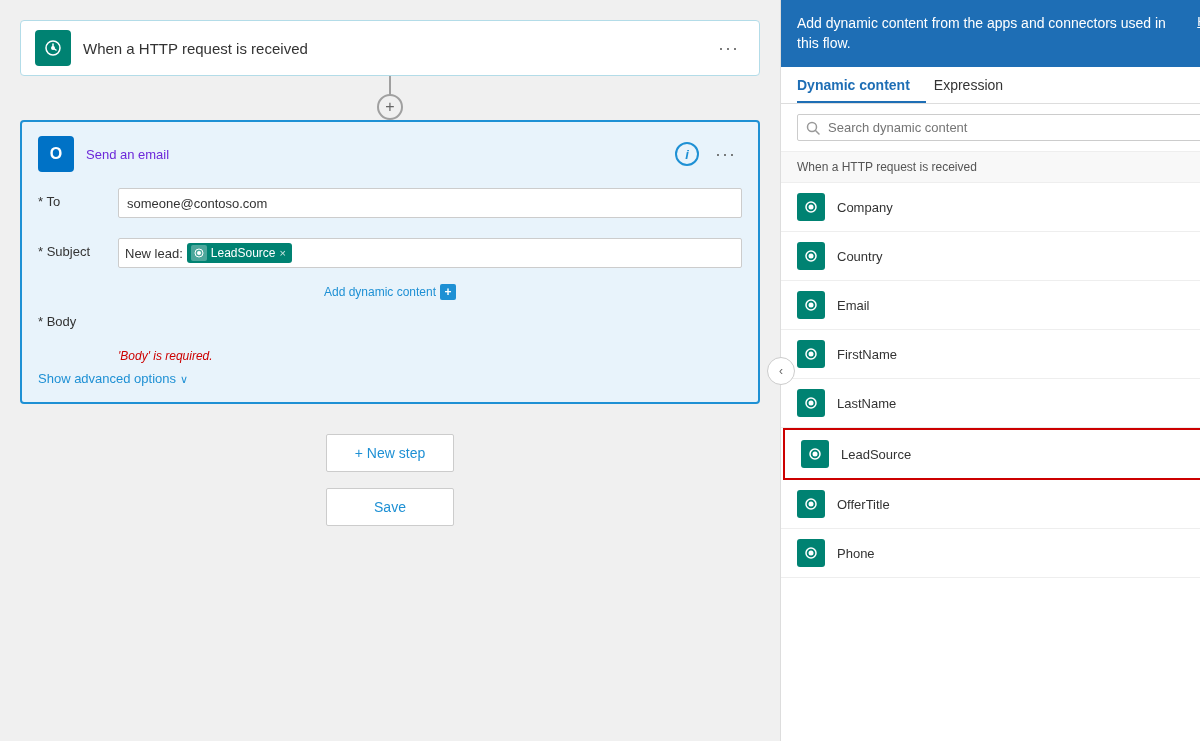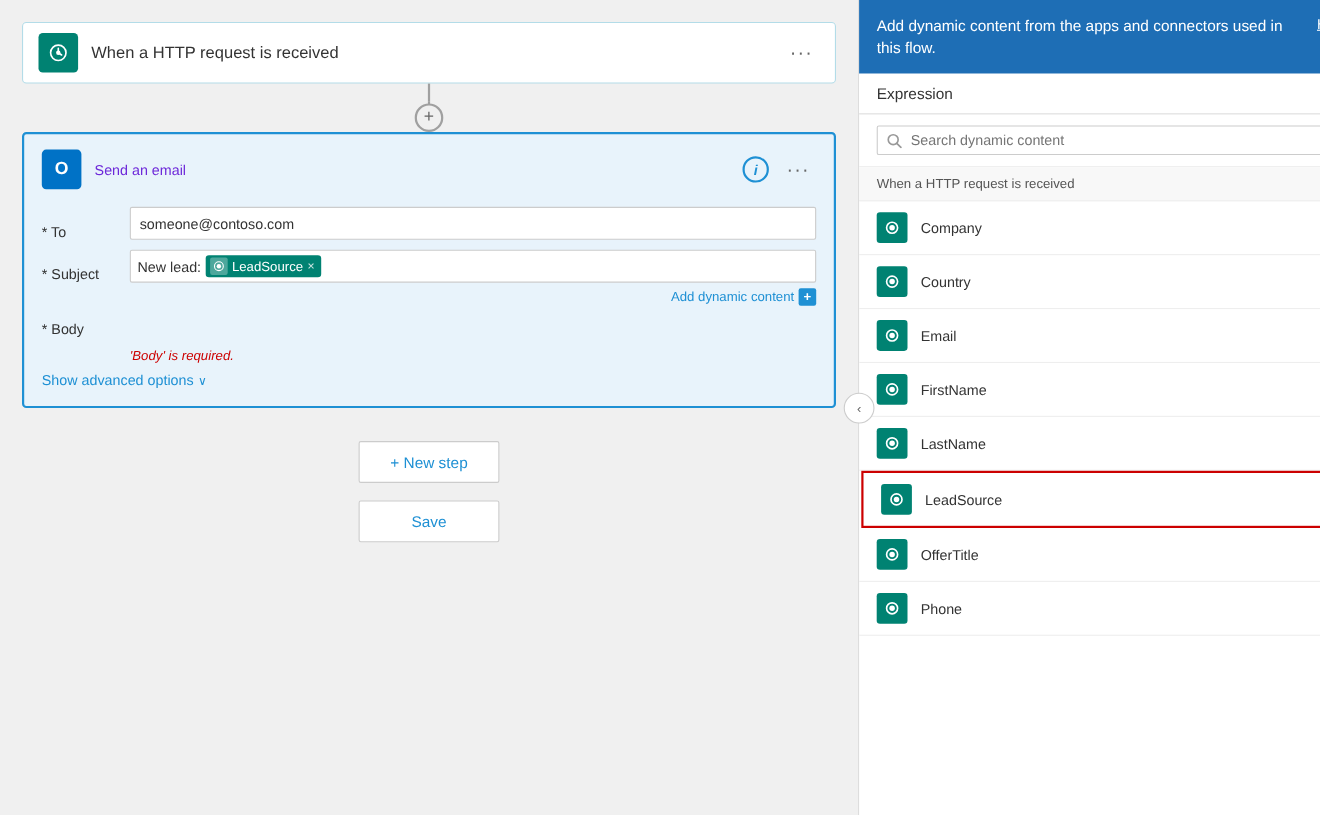--- a/index.html
+++ b/index.html
@@ -147,22 +147,22 @@
       font-style: italic;
       font-weight: bold;
       cursor: pointer;
       margin-right: 10px;
       background: none;
     }
 
     
     .form-row {
       display: flex;
-      align-items: flex-end;
-      margin-bottom: 9px;
+      align-items: flex-start;
+      margin-bottom: 20px;
     }
     .form-label {
       width: 80px;
       color: #333;
       font-size: 13px;
       padding-top: 6px;
       flex-shrink: 0;
     }
     .form-input {
       flex: 1;
@@ -218,21 +218,21 @@
     }
     .token-close {
       cursor: pointer;
       font-size: 11px;
       opacity: 0.8;
     }
 
     
     .add-dynamic-row {
       display: flex;
-      justify-content: flex-end;
+      justify-content: center;
       margin-bottom: 8px;
       margin-top: -4px;
     }
     .add-dynamic-link {
       color: #1e90d4;
       font-size: 12px;
       cursor: pointer;
       display: flex;
       align-items: center;
       gap: 4px;
@@ -541,20 +541,21 @@
 <div class="dynamic-panel" style="position:relative;">
 
   <div class="panel-collapse-btn">‹</div>
 
   <div class="panel-header">
     <span class="panel-header-text">Add dynamic content from the apps and connectors used in this flow.</span>
     <button class="hide-btn">Hide</button>
   </div>
 
   <div class="panel-tabs">
+    <div class="panel-tab active">Dynamic content</div>
     <div class="panel-tab">Expression</div>
   </div>
 
   <div class="panel-search-container">
     <div class="panel-search-box">
       <svg class="search-icon-svg" width="14" height="14" viewBox="0 0 14 14" fill="none" xmlns="http://www.w3.org/2000/svg">
         <circle cx="6" cy="6" r="4.5" stroke="#999" stroke-width="1.5"></circle>
         <line x1="9.5" y1="9.5" x2="13" y2="13" stroke="#999" stroke-width="1.5" stroke-linecap="round"></line>
       </svg>
       <input class="panel-search-input" type="text" placeholder="Search dynamic content" style="">

